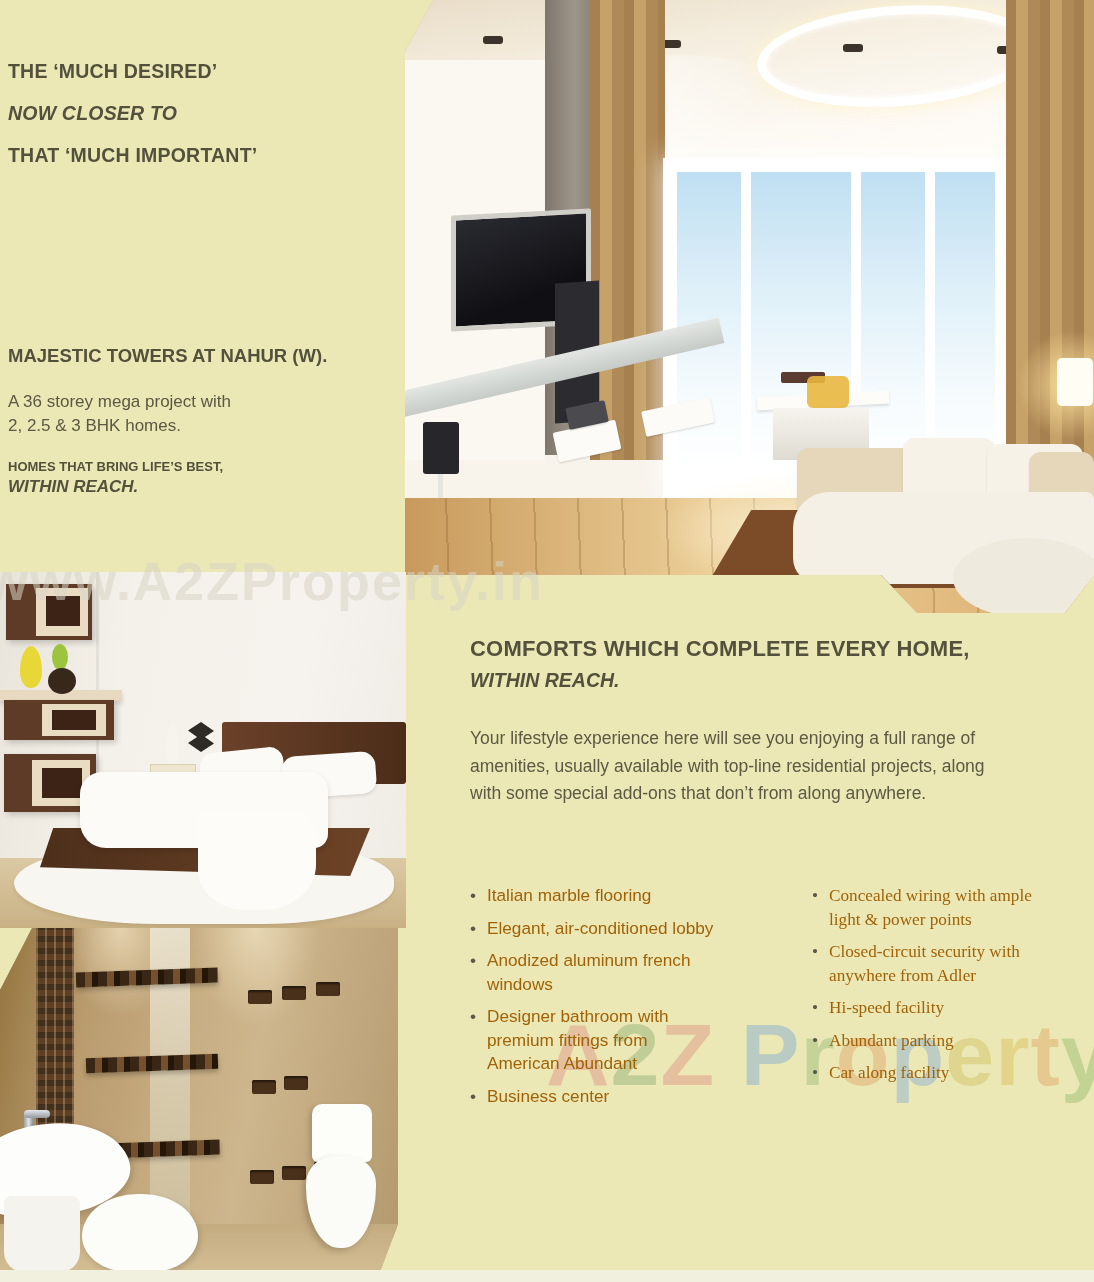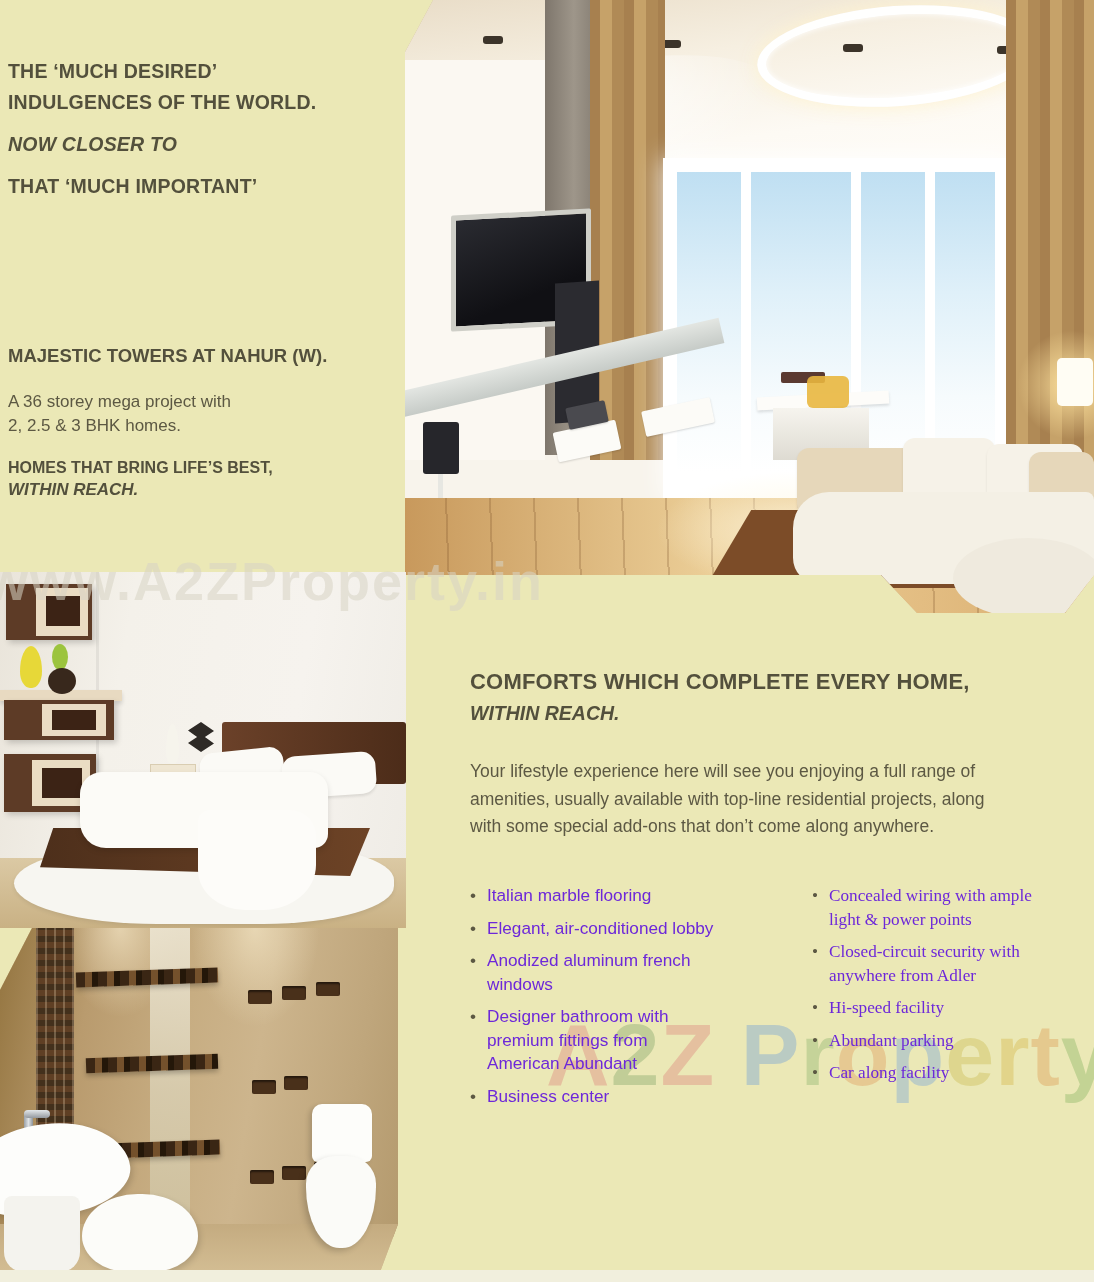--- a/index.html
+++ b/index.html
@@ -13,29 +13,29 @@
   #intro-block{left:8px;top:56px;width:400px;line-height:31px;font-size:19.5px;font-weight:bold;letter-spacing:.2px;}
   #intro-block p{margin:0;}
   #intro-block .gap{margin-top:11px;}
   .italic{font-style:italic;}
 
   #project-block{left:8px;top:340px;width:400px;}
   #project-eyebrow{font-size:13.5px;letter-spacing:.6px;color:#5e5b46;}
   #project-name{font-size:18.5px;font-weight:bold;margin-top:5px;}
   .project-desc{font-size:17px;line-height:24px;color:#5c5843;}
   #project-desc1{margin-top:23px;}
-  #project-tagline{font-size:16px;font-weight:bold;margin-top:21px;}
+  #project-tagline{font-size:13px;font-weight:bold;margin-top:21px;}
   #project-tagline2{font-size:17px;font-weight:bold;font-style:italic;margin-top:3px;}
 
-  #comforts-block{left:470px;top:636px;width:560px;z-index:3;margin-top:33px;}
+  #comforts-block{left:470px;top:636px;width:560px;z-index:3;}
   #comforts-heading{font-size:22px;font-weight:bold;letter-spacing:.2px;}
   #comforts-subheading{font-size:19.5px;font-weight:bold;font-style:italic;margin-top:7px;}
   #comforts-paragraph{font-size:17.5px;line-height:27.5px;color:#5c5843;margin-top:33px;width:545px;}
 
-  ul.amenities{list-style:none;margin:0;padding:0;font-size:17.2px;line-height:23.5px;color:#6d28d9;z-index:3;}
+  ul.amenities{list-style:none;margin:0;padding:0;font-size:17.2px;line-height:23.5px;color:#a16207;z-index:3;}
   ul.amenities li{position:relative;padding-left:17px;margin-bottom:9px;}
   ul.amenities li::before{content:"•";position:absolute;left:0;top:0;color:#5c5843;}
   #amenities-left{left:470px;top:884px;width:252px;}
   #amenities-right{left:812px;top:884px;width:248px;font-family:Liberation Serif, serif;}
 
   
   #url-watermark{left:-14px;top:550px;font-size:54px;font-weight:bold;letter-spacing:2px;
                  color:#d8d4c5;opacity:.55;z-index:2;white-space:nowrap;}
   #brand-watermark{left:546px;top:1004px;font-size:88px;font-weight:bold;letter-spacing:1px;
                    opacity:.45;z-index:1;white-space:nowrap;}
@@ -267,37 +267,36 @@
     <div class="abs bt-bidet"></div>
   </div>
 
   <div id="bottom-strip" class="abs"></div>
 
   <div id="url-watermark" class="abs">www.A2ZProperty.in</div>
   <div id="brand-watermark" class="abs"><span style="color: rgb(223, 145, 132);">A</span><span style="color: rgb(143, 174, 114);">2</span><span style="color: rgb(223, 145, 132);">Z</span><span> </span><span style="color: rgb(127, 168, 212);">P</span><span style="color: rgb(153, 186, 119);">r</span><span style="color: rgb(226, 164, 104);">o</span><span style="color: rgb(134, 173, 214);">p</span><span style="color: rgb(207, 194, 94);">e</span><span style="color: rgb(216, 189, 85);">r</span><span style="color: rgb(223, 164, 94);">t</span><span style="color: rgb(147, 186, 107);">y</span></div>
 
   <div id="intro-block" class="abs txt">
     <p>THE ‘MUCH DESIRED’</p>
-    <p>INDULGENCES OF THE WORLD.</p>
     <p class="gap italic">NOW CLOSER TO</p>
     <p class="gap">THAT ‘MUCH IMPORTANT’</p>
   </div>
 
   <div id="project-block" class="abs txt">
     <div id="project-name">MAJESTIC TOWERS AT NAHUR (W).</div>
     <div id="project-desc1" class="project-desc">A 36 storey mega project with</div>
     <div class="project-desc">2, 2.5 &amp; 3 BHK homes.</div>
     <div id="project-tagline">HOMES THAT BRING LIFE’S BEST,</div>
     <div id="project-tagline2">WITHIN REACH.</div>
   </div>
 
   <div id="comforts-block" class="abs txt">
     <div id="comforts-heading">COMFORTS WHICH COMPLETE EVERY HOME,</div>
     <div id="comforts-subheading">WITHIN REACH.</div>
-    <div id="comforts-paragraph">Your lifestyle experience here will see you enjoying a full range of amenities, usually available with top-line residential projects, along with some special add-ons that don’t come along anywhere.</div>
+    <div id="comforts-paragraph">Your lifestyle experience here will see you enjoying a full range of amenities, usually available with top-line residential projects, along with some special add-ons that don’t from along anywhere.</div>
   </div>
 
   <ul id="amenities-left" class="abs amenities">
       <li>Italian marble flooring</li>
       <li>Elegant, air-conditioned lobby</li>
       <li>Anodized aluminum french windows</li>
       <li>Designer bathroom with premium fittings from American Abundant</li>
       <li>Business center</li>
     </ul>
   <ul id="amenities-right" class="abs amenities">

